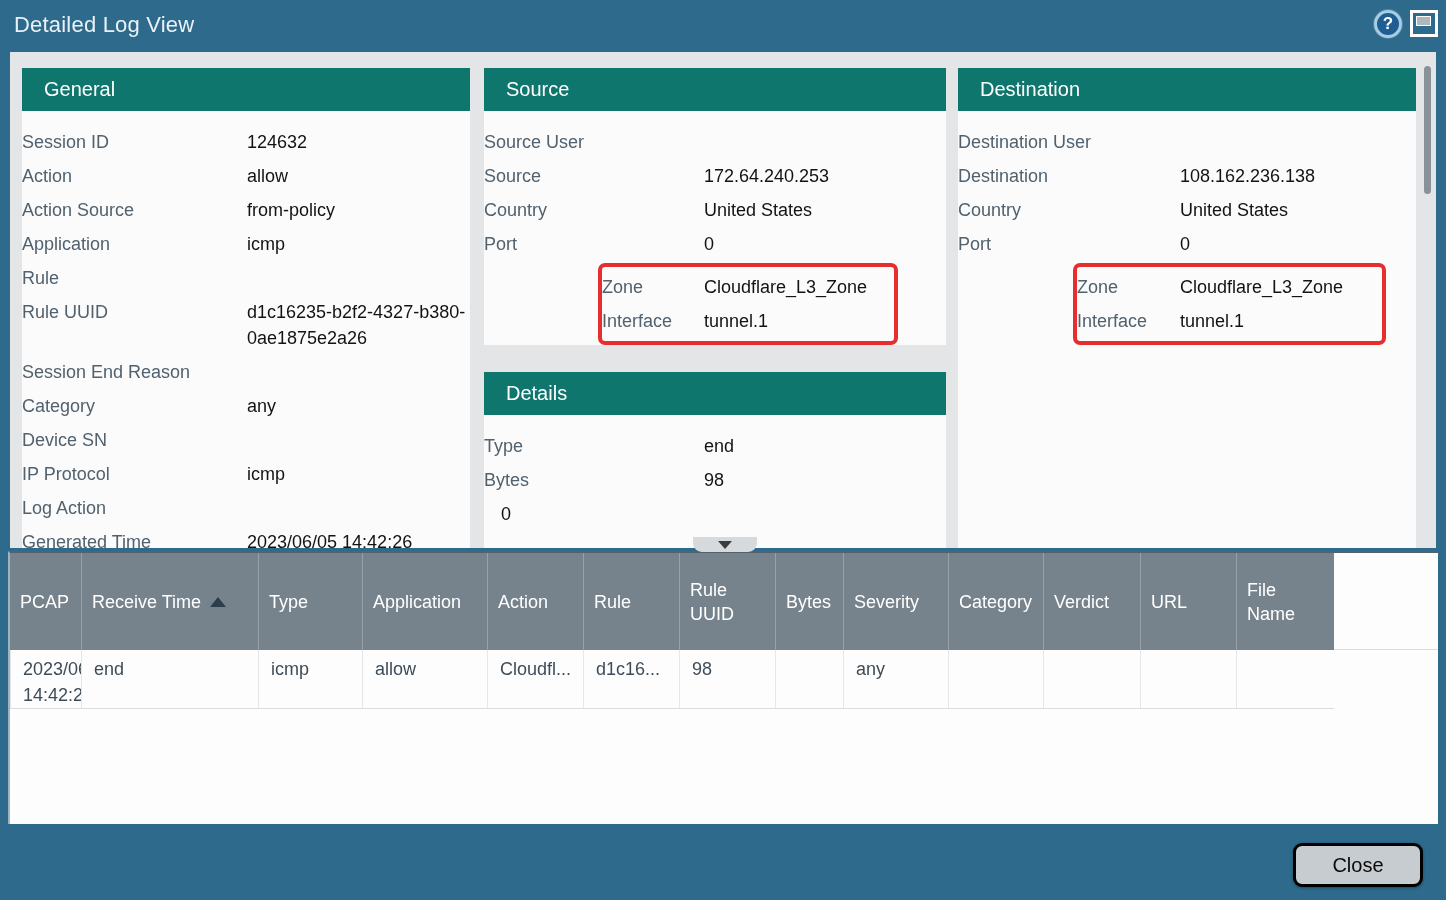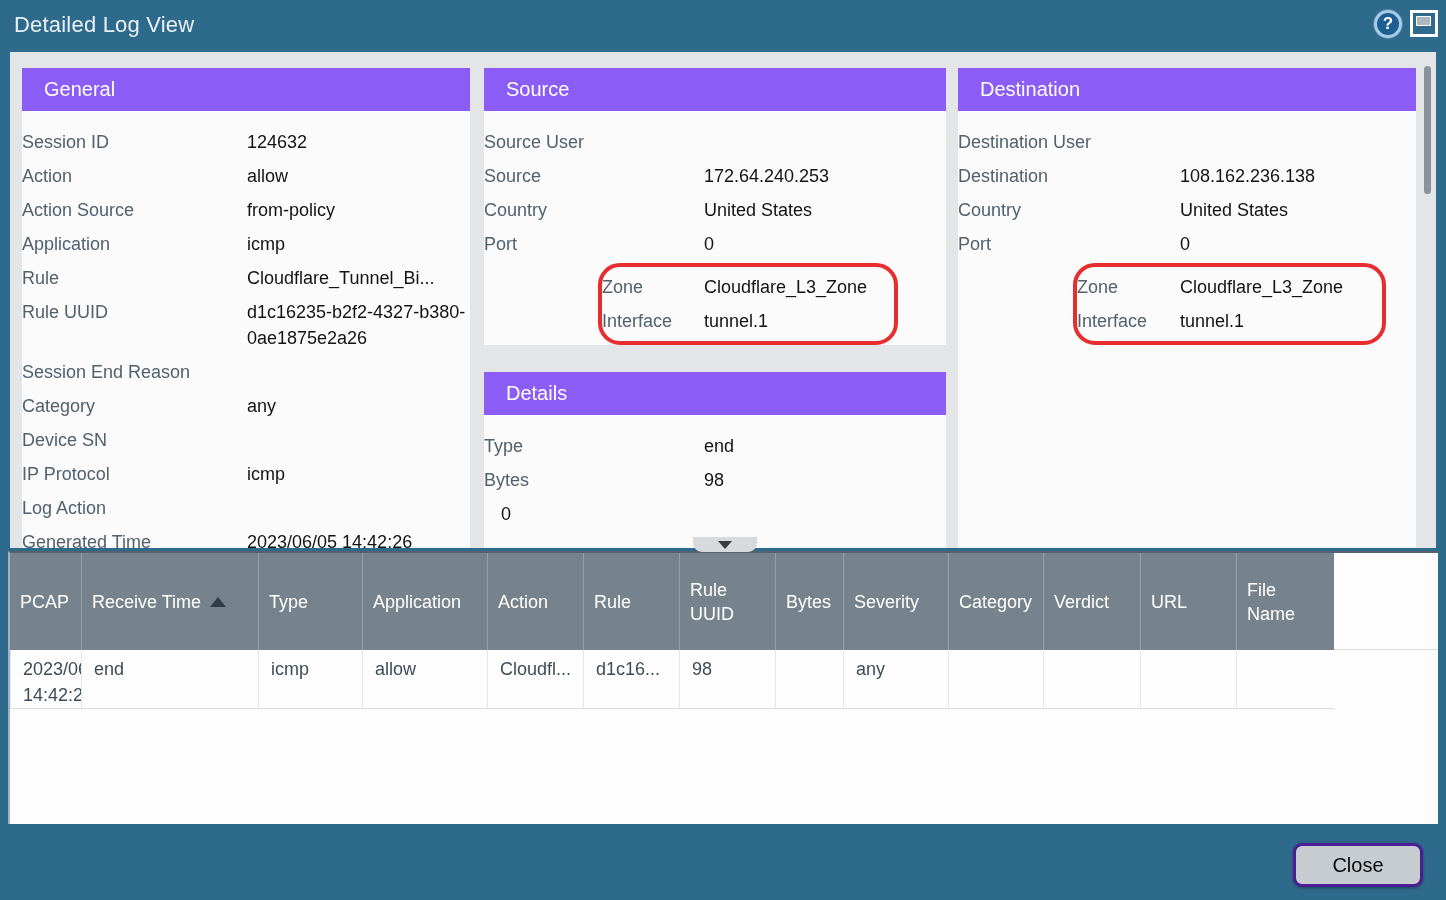--- a/index.html
+++ b/index.html
@@ -32,21 +32,21 @@
     background:#AEB9BF; border:1px solid #FFFFFF;
   }
 
   
   .content {
     position:absolute; left:10px; top:52px; width:1426px; height:496px;
     background:#E3E5E7; overflow:hidden;
   }
   .panel { position:absolute; background:#FBFBFC; }
   .panel-header {
-    height:43px; background:#8b5cf6; color:#FFFFFF;
+    height:43px; background:#0f766e; color:#FFFFFF;
     font-size:20px; line-height:43px; padding-left:22px; font-weight:400;
   }
   .panel-body { padding-top:14px; }
 
   .field-row { display:flex; padding:4px 0; }
   .field-label {
     flex:0 0 auto; text-align:left; color:#51616D; font-size:18px; line-height:26px;
   }
   .field-value {
     padding-left:17px; color:#131313; font-size:18px; line-height:26px;
@@ -58,21 +58,21 @@
 
   .panel-source { left:474px; top:16px; width:462px; padding-bottom:0; }
   .panel-source .field-label, .panel-details .field-label { width:203px; }
 
   .panel-details { left:474px; top:320px; width:462px; height:300px; }
 
   .panel-destination { left:948px; top:16px; width:458px; height:620px; }
   .panel-destination .field-label { width:205px; }
 
   .highlight-box {
-    border:4px solid #E62E2E; border-radius:22px;
+    border:4px solid #E62E2E; border-radius:7px;
     margin:2px 48px 0 114px; padding:3px 6px 3px 0;
   }
   .highlight-box .field-label { width:85px; }
   .panel-destination .highlight-box { margin:2px 30px 0 115px; }
   .panel-destination .highlight-box .field-label { width:86px; }
 
   .v-scrollbar-thumb {
     position:absolute; right:5px; top:14px; width:7px; height:128px;
     background:#8A9299; border-radius:4px; cursor:pointer;
   }
@@ -113,21 +113,21 @@
     min-height:56px; padding:6px 6px 0 12px;
     border-left:1px solid #E4E7E9; border-bottom:1px solid #D9DDE0;
     overflow:hidden;
   }
   .td:nth-child(1) { border-left:none; }
   .log-row-wrap { display:contents; cursor:pointer; }
 
   
   .close-btn {
     position:absolute; left:1293px; top:843px; width:130px; height:44px;
-    background:#C7CCD1; border:3px solid #4c1d95; border-radius:9px;
+    background:#C7CCD1; border:3px solid #000000; border-radius:9px;
     font-family:"Liberation Sans", sans-serif; font-size:20px; color:#0A0A0A;
     cursor:pointer; box-shadow:0 1px 3px rgba(0,0,0,0.35);
   }
 </style>
 </head>
 <body>
 
 <div class="screen">
 
   <div class="titlebar">
@@ -154,21 +154,20 @@
         <div class="field-row">
           <span class="field-label">Action Source</span>
           <span class="field-value">from-policy</span>
         </div>
         <div class="field-row">
           <span class="field-label">Application</span>
           <span class="field-value">icmp</span>
         </div>
         <div class="field-row">
           <span class="field-label">Rule</span>
-          <span class="field-value">Cloudflare_Tunnel_Bi...</span>
         </div>
         <div class="field-row">
           <span class="field-label">Rule UUID</span>
           <span class="field-value">d1c16235-b2f2-4327-b380-0ae1875e2a26</span>
         </div>
         <div class="field-row">
           <span class="field-label">Session End Reason</span>
         </div>
         <div class="field-row">
           <span class="field-label">Category</span>

